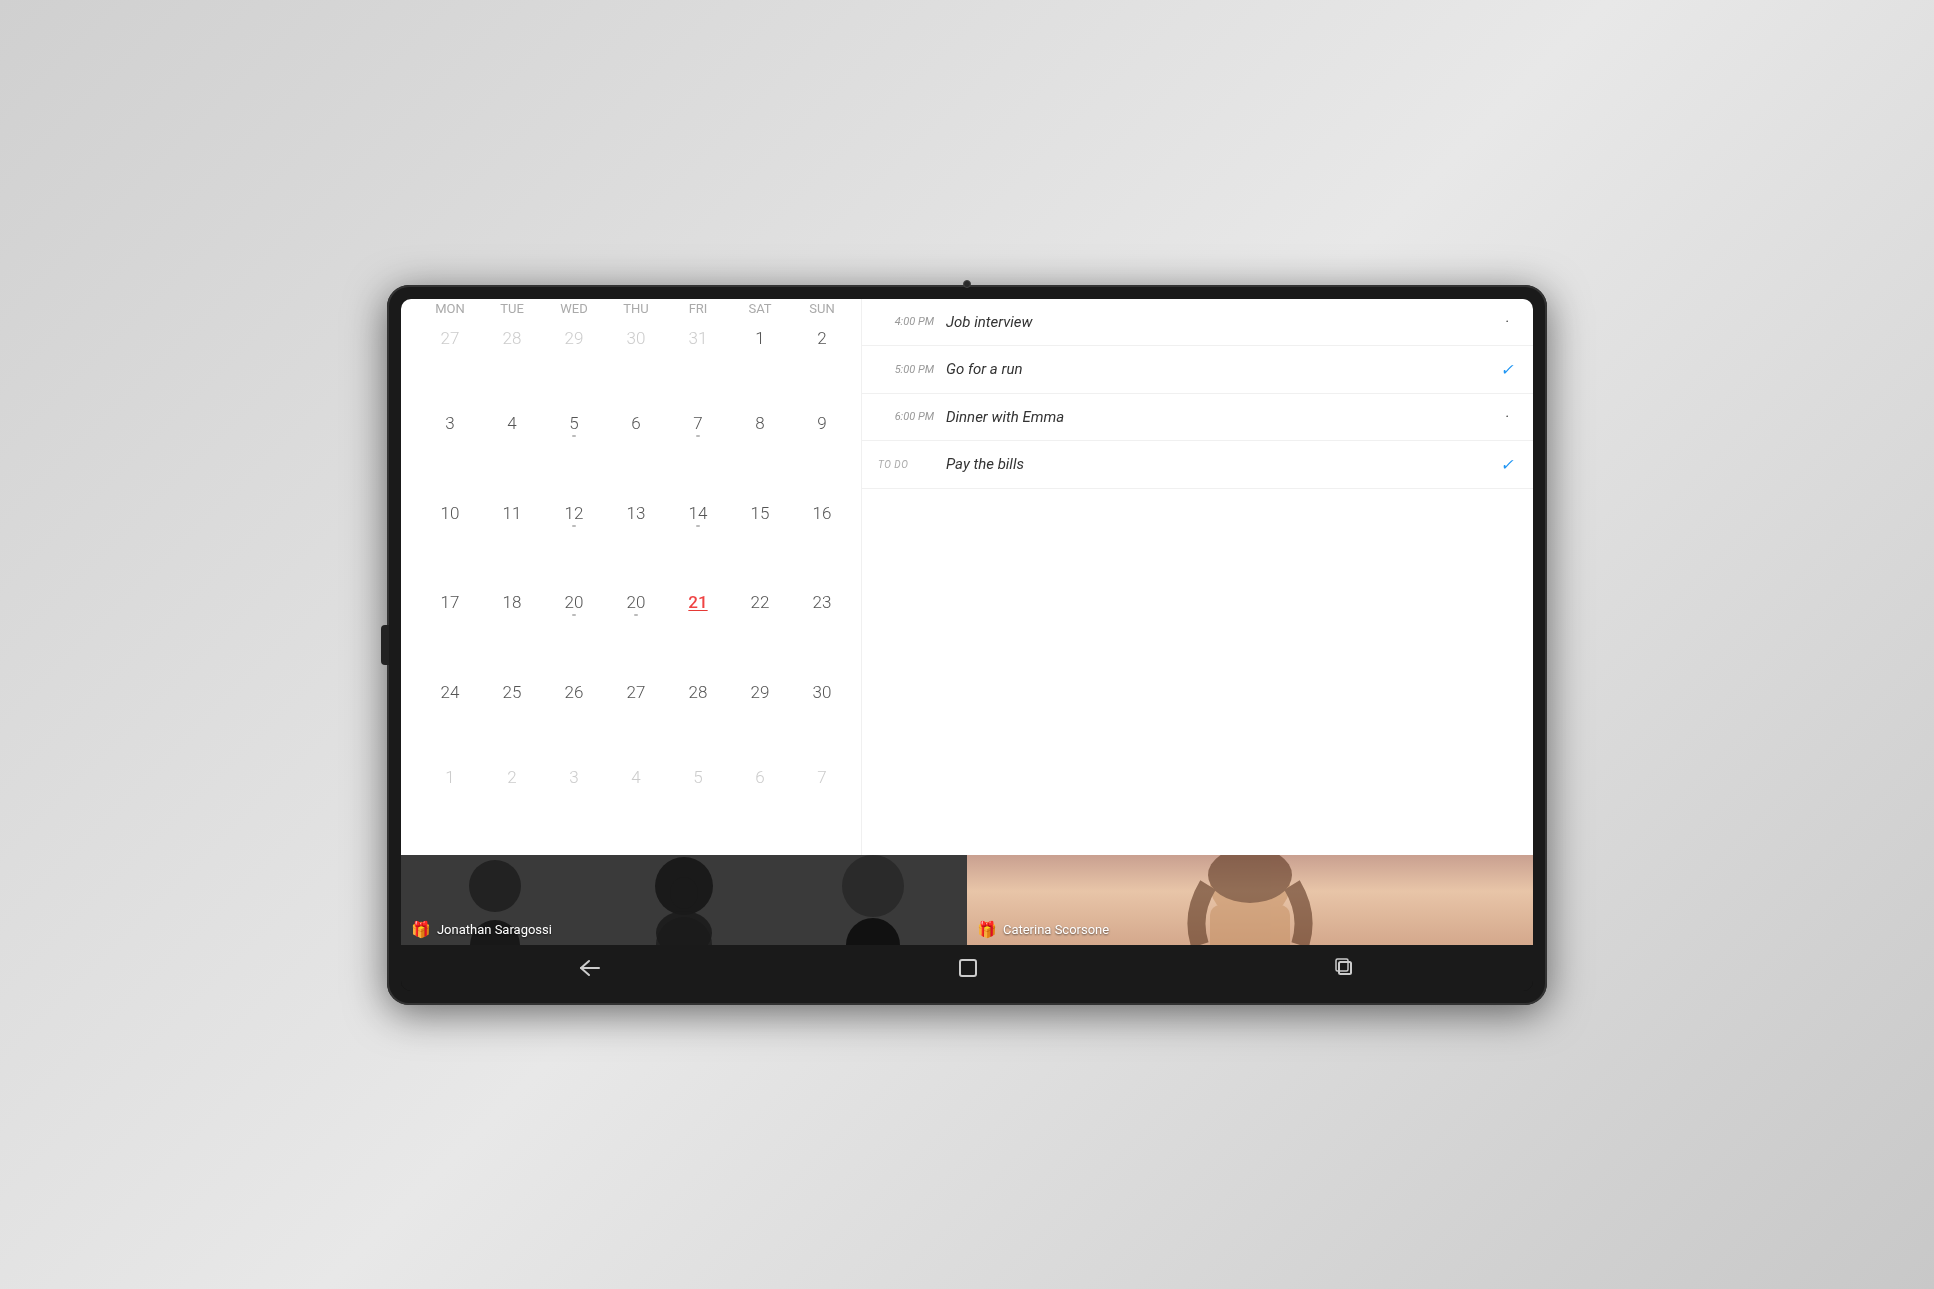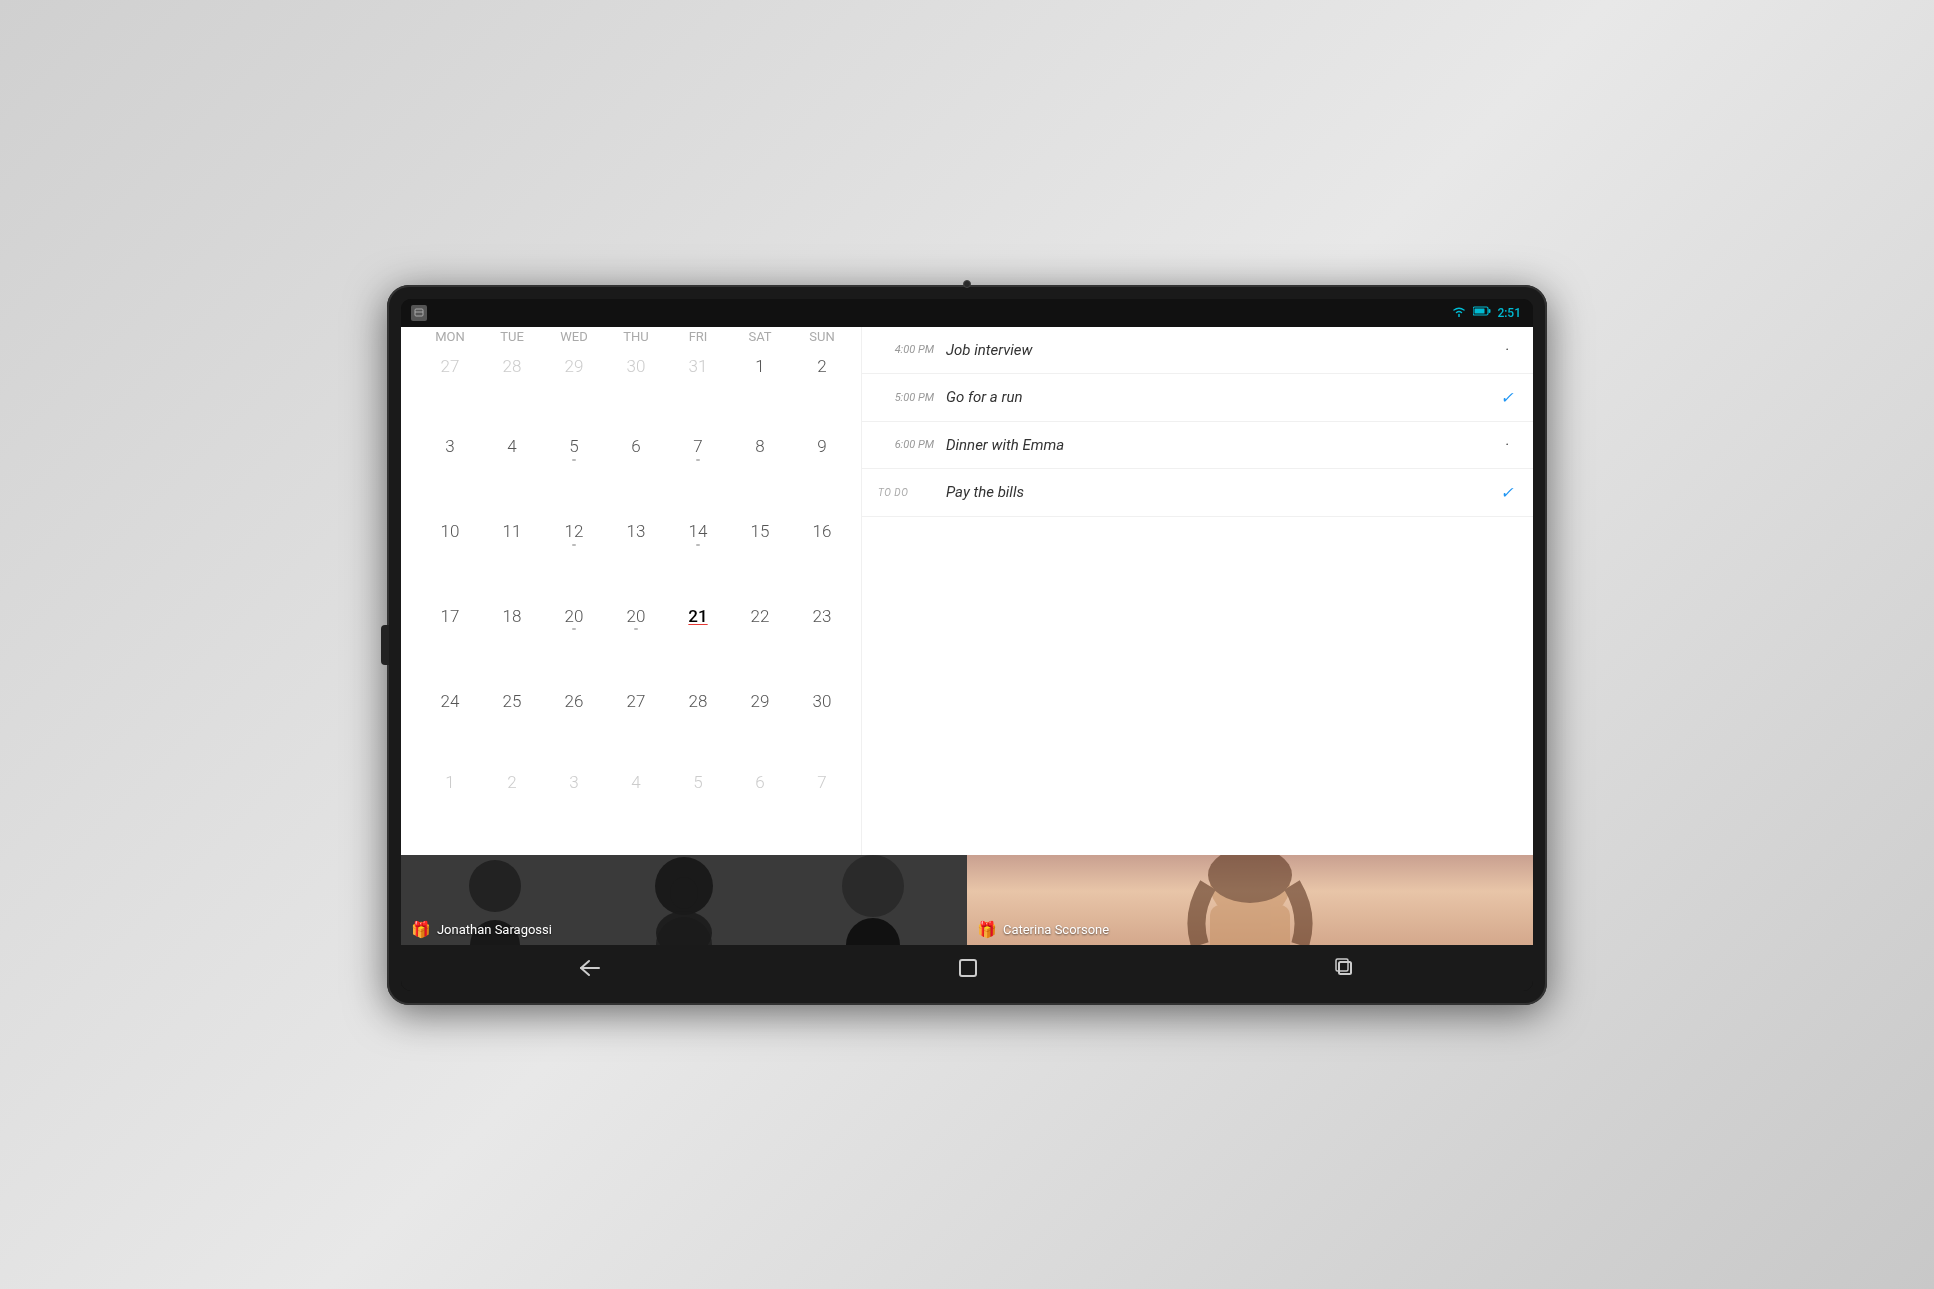--- a/index.html
+++ b/index.html
@@ -148,21 +148,21 @@
     .cal-num {
       font-size: 17px;
       color: #ccc;
       font-weight: 300;
       line-height: 1.2;
     }
     .cal-num.current-month {
       color: #555;
     }
     .cal-num.today {
-      color: #000000;
+      color: #ef4444;
       font-weight: 500;
       text-decoration: underline;
       text-decoration-color: #e53935;
       text-underline-offset: 2px;
       text-align: right;
     }
     .cal-dot {
       width: 4px;
       height: 2px;
       background: #bbb;
@@ -328,47 +328,20 @@
     }
   </style>
 </head>
 <body>
 
 <div class="tablet-outer">
   <div class="left-bump"></div>
   <div class="top-camera"></div>
   <div class="tablet-inner">
 
-    <div class="status-bar">
-      <div class="status-left">
-        <div class="status-icon-app">
-          <svg width="10" height="10" viewBox="0 0 10 10">
-            <rect x="1" y="1" width="8" height="7" rx="1" fill="none" stroke="#aaa" stroke-width="1"></rect>
-            <line x1="1" y1="4" x2="9" y2="4" stroke="#aaa" stroke-width="1"></line>
-          </svg>
-        </div>
-      </div>
-      <div class="status-right">
-        <span>
-          <svg width="16" height="12" viewBox="0 0 16 12">
-            <path d="M8 9.5 L8 11.5" stroke="#00bcd4" stroke-width="1.5" stroke-linecap="round"></path>
-            <path d="M5.5 7.5 Q8 5.5 10.5 7.5" stroke="#00bcd4" stroke-width="1.5" fill="none" stroke-linecap="round"></path>
-            <path d="M3 5 Q8 1.5 13 5" stroke="#00bcd4" stroke-width="1.5" fill="none" stroke-linecap="round"></path>
-          </svg>
-        </span>
-        <span>
-          <svg width="18" height="12" viewBox="0 0 18 12">
-            <rect x="0" y="2" width="15" height="8" rx="1.5" stroke="#00bcd4" stroke-width="1.2" fill="none"></rect>
-            <rect x="15.5" y="4" width="2" height="4" rx="1" fill="#00bcd4"></rect>
-            <rect x="1.5" y="3.5" width="10" height="5" rx="0.5" fill="#00bcd4"></rect>
-          </svg>
-        </span>
-        <span>2:51</span>
-      </div>
-    </div>
 
     <div class="content-area">
 
 
       <div class="main-section">
 
         <div class="calendar-panel">
           <div class="day-headers">
             <div class="day-header">MON</div>
             <div class="day-header">TUE</div>

